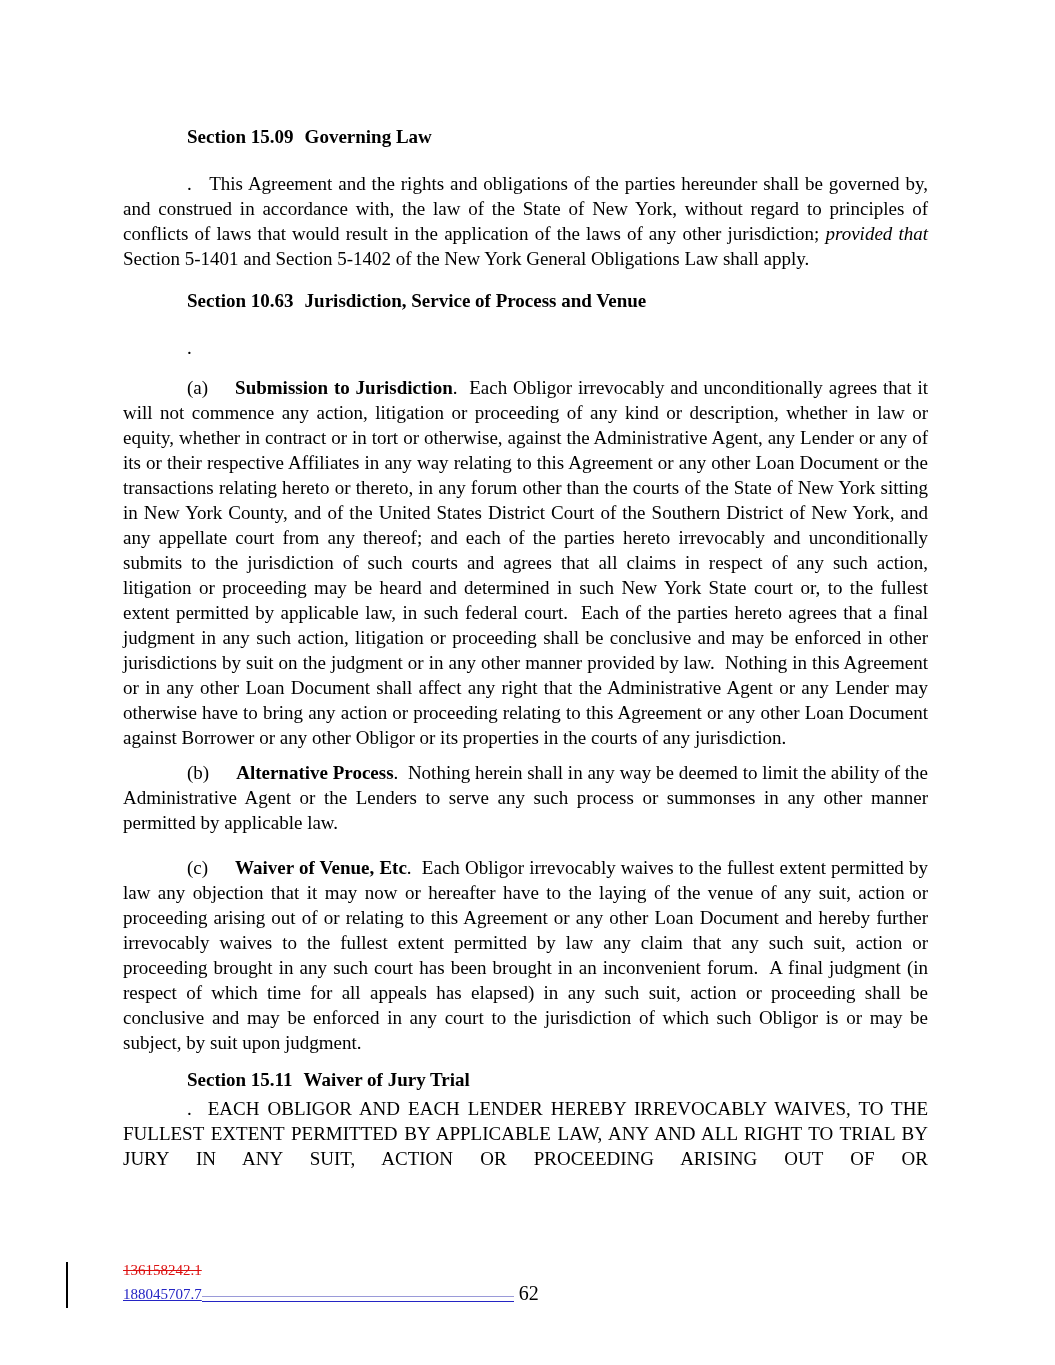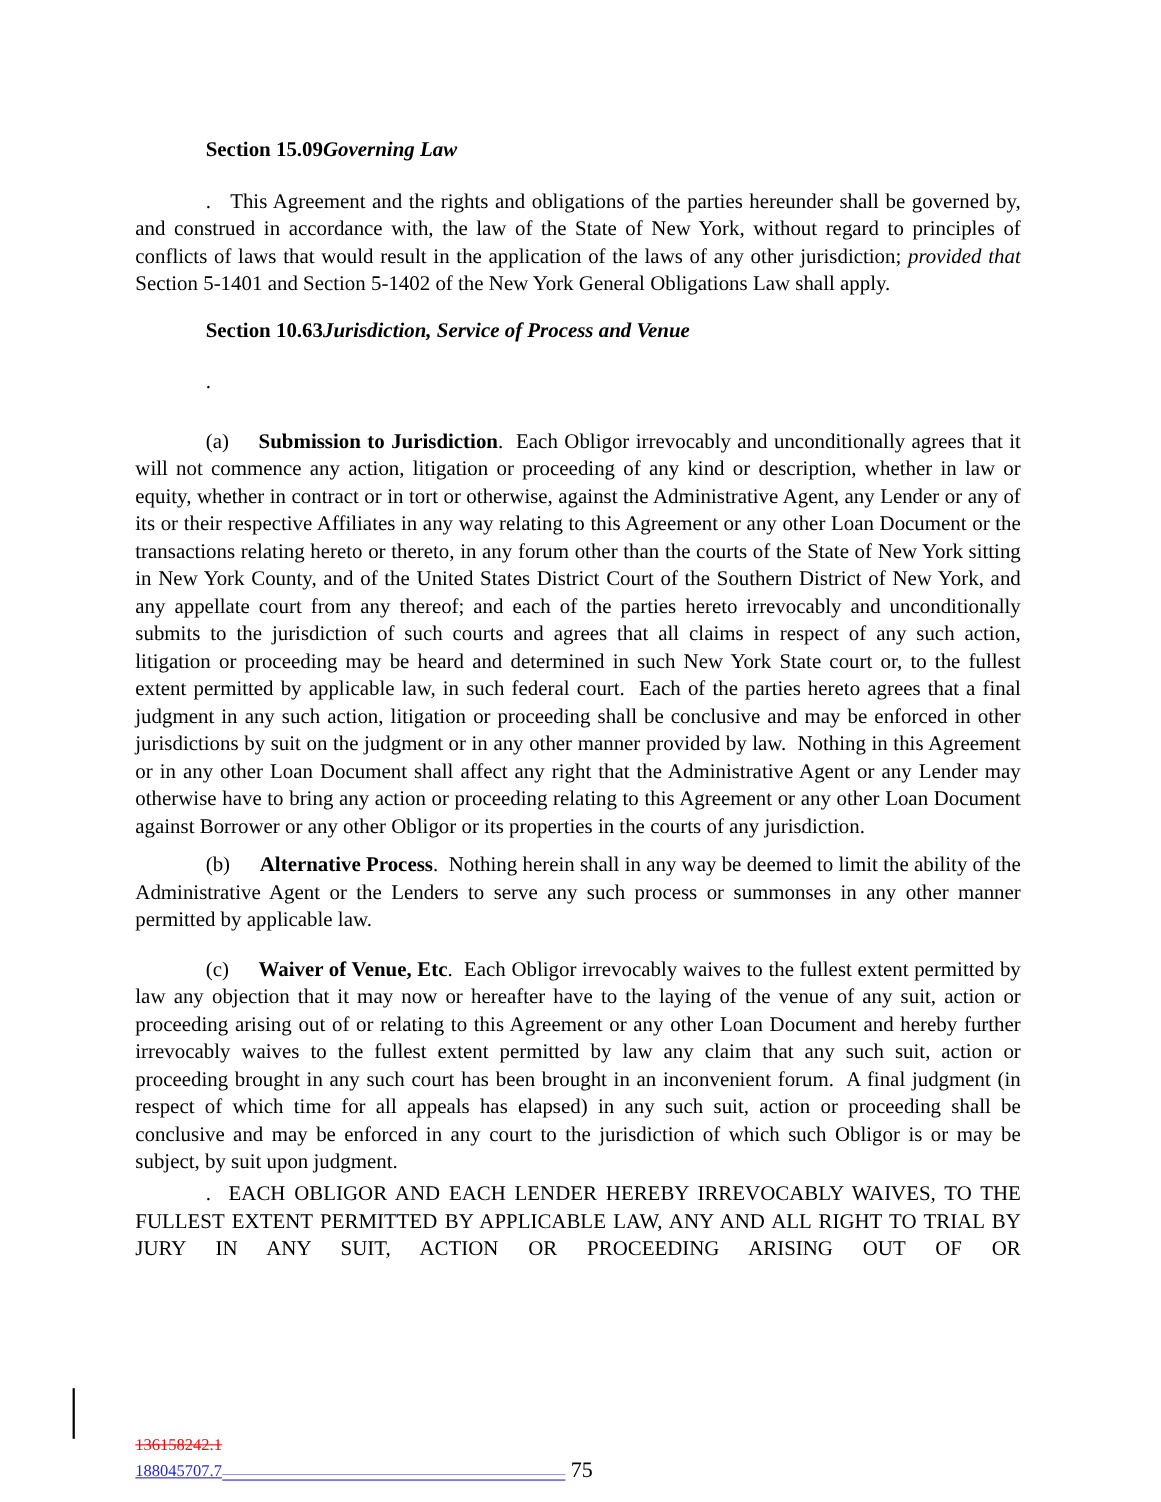--- a/index.html
+++ b/index.html
@@ -5,36 +5,36 @@
   html,body{margin:0;padding:0;}
   body{
     width:1055px;height:1365px;background:#ffffff;color:#000;
     font-family:"Liberation Serif","DejaVu Serif",serif;
     position:relative;overflow:hidden;
   }
   .page{position:relative;width:1055px;height:1365px;background:#fff;}
   .content{padding:124px 127px 0 123px;}
   p{margin:0;font-size:19px;line-height:25px;white-space:pre-wrap;}
   .heading{font-weight:bold;text-indent:64px;}
-  .title-gap{font-style:italic;}
+  .title-gap{margin-left:11px;}
   .body-para{text-align:justify;text-indent:64px;}
   .caps-para{text-align:justify;text-align-last:justify;text-indent:64px;}
   .tab{display:inline-block;width:27px;}
   .bold{font-weight:bold;}
   .it{font-style:italic;}
   #p1509{margin-top:22px;}
   #h1510{margin-top:17px;}
   #dotp{margin-top:22px;}
-  #pa{margin-top:29px;}
+  #pa{margin-top:15px;}
   #pb{margin-top:10px;}
   #pc{margin-top:20px;}
   #h1511{margin-top:12px;}
   #plast{margin-top:4px;}
   .change-bar{position:absolute;left:66px;top:1262px;width:2px;height:46px;background:#000;}
-  .footer{position:absolute;left:123px;top:1304px;width:805px;}
+  .footer{position:absolute;left:123px;top:1260px;width:805px;}
   .del{color:#dd1111;text-decoration:line-through;font-size:15px;line-height:21px;white-space:pre;}
   .footer-row2{display:flex;align-items:flex-end;margin-top:1px;}
   .ins{color:#2424c4;text-decoration:underline;font-size:15px;line-height:21px;white-space:pre;}
   .ins-line{width:312px;height:4px;border-top:1px solid #9a9ad8;border-bottom:1px solid #2424c4;margin-bottom:3px;}
   .pagenum{font-size:20px;line-height:23px;margin-left:5px;color:#000;}
 </style>
 </head>
 <body>
 
 <div class="page">
@@ -47,28 +47,29 @@
     <p class="heading" id="h1510"><span>Section 10.63</span><span class="title-gap">Jurisdiction, Service of Process and Venue</span></p>
 
     <p class="body-para" id="dotp"><span>.</span></p>
 
     <p class="body-para" id="pa"><span>(a)</span><span class="tab"></span><span class="bold">Submission to Jurisdiction</span><span>.  Each Obligor irrevocably and unconditionally agrees that it will not commence any action, litigation or proceeding of any kind or description, whether in law or equity, whether in contract or in tort or otherwise, against the Administrative Agent, any Lender or any of its or their respective Affiliates in any way relating to this Agreement or any other Loan Document or the transactions relating hereto or thereto, in any forum other than the courts of the State of New York sitting in New York County, and of the United States District Court of the Southern District of New York, and any appellate court from any thereof; and each of the parties hereto irrevocably and unconditionally submits to the jurisdiction of such courts and agrees that all claims in respect of any such action, litigation or proceeding may be heard and determined in such New York State court or, to the fullest extent permitted by applicable law, in such federal court.  Each of the parties hereto agrees that a final judgment in any such action, litigation or proceeding shall be conclusive and may be enforced in other jurisdictions by suit on the judgment or in any other manner provided by law.  Nothing in this Agreement or in any other Loan Document shall affect any right that the Administrative Agent or any Lender may otherwise have to bring any action or proceeding relating to this Agreement or any other Loan Document against Borrower or any other Obligor or its properties in the courts of any jurisdiction.</span></p>
 
     <p class="body-para" id="pb"><span>(b)</span><span class="tab"></span><span class="bold">Alternative Process</span><span>.  Nothing herein shall in any way be deemed to limit the ability of the Administrative Agent or the Lenders to serve any such process or summonses in any other manner permitted by applicable law.</span></p>
 
     <p class="body-para" id="pc"><span>(c)</span><span class="tab"></span><span class="bold">Waiver of Venue, Etc</span><span>.  Each Obligor irrevocably waives to the fullest extent permitted by law any objection that it may now or hereafter have to the laying of the venue of any suit, action or proceeding arising out of or relating to this Agreement or any other Loan Document and hereby further irrevocably waives to the fullest extent permitted by law any claim that any such suit, action or proceeding brought in any such court has been brought in an inconvenient forum.  A final judgment (in respect of which time for all appeals has elapsed) in any such suit, action or proceeding shall be conclusive and may be enforced in any court to the jurisdiction of which such Obligor is or may be subject, by suit upon judgment.</span></p>
 
+    <p class="heading" id="h1511"><span>Section 15.11</span><span class="title-gap">Waiver of Jury Trial</span></p>
 
     <p class="caps-para" id="plast"><span>.  EACH OBLIGOR AND EACH LENDER HEREBY IRREVOCABLY WAIVES, TO THE FULLEST EXTENT PERMITTED BY APPLICABLE LAW, ANY AND ALL RIGHT TO TRIAL BY JURY IN ANY SUIT, ACTION OR PROCEEDING ARISING OUT OF OR</span></p>
 
   </div>
 
   <div class="change-bar"></div>
 
   <div class="footer">
     <div class="del">136158242.1</div>
     <div class="footer-row2">
         <span class="ins">188045707.7</span>
         <span class="ins-line"></span>
-        <span class="pagenum">75</span>
+        <span class="pagenum">62</span>
       </div>
   </div>
 </div>
 
 </body></html>

